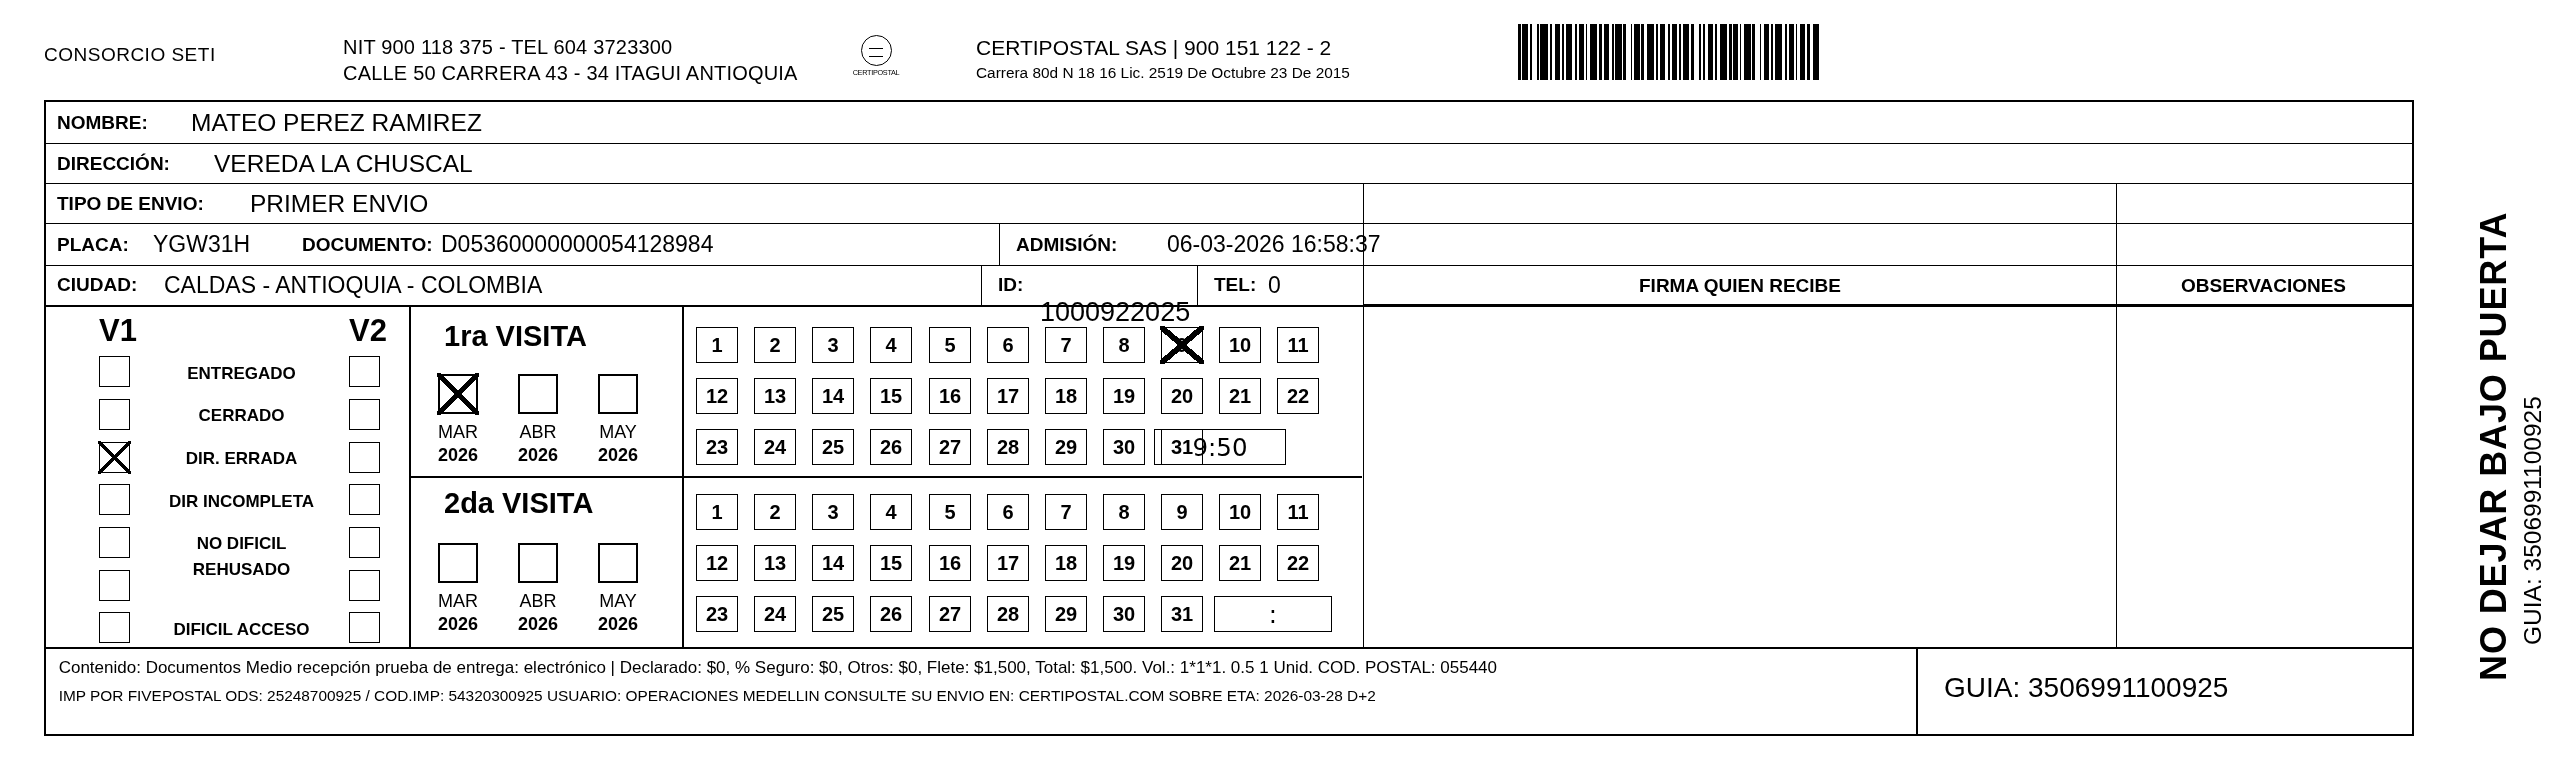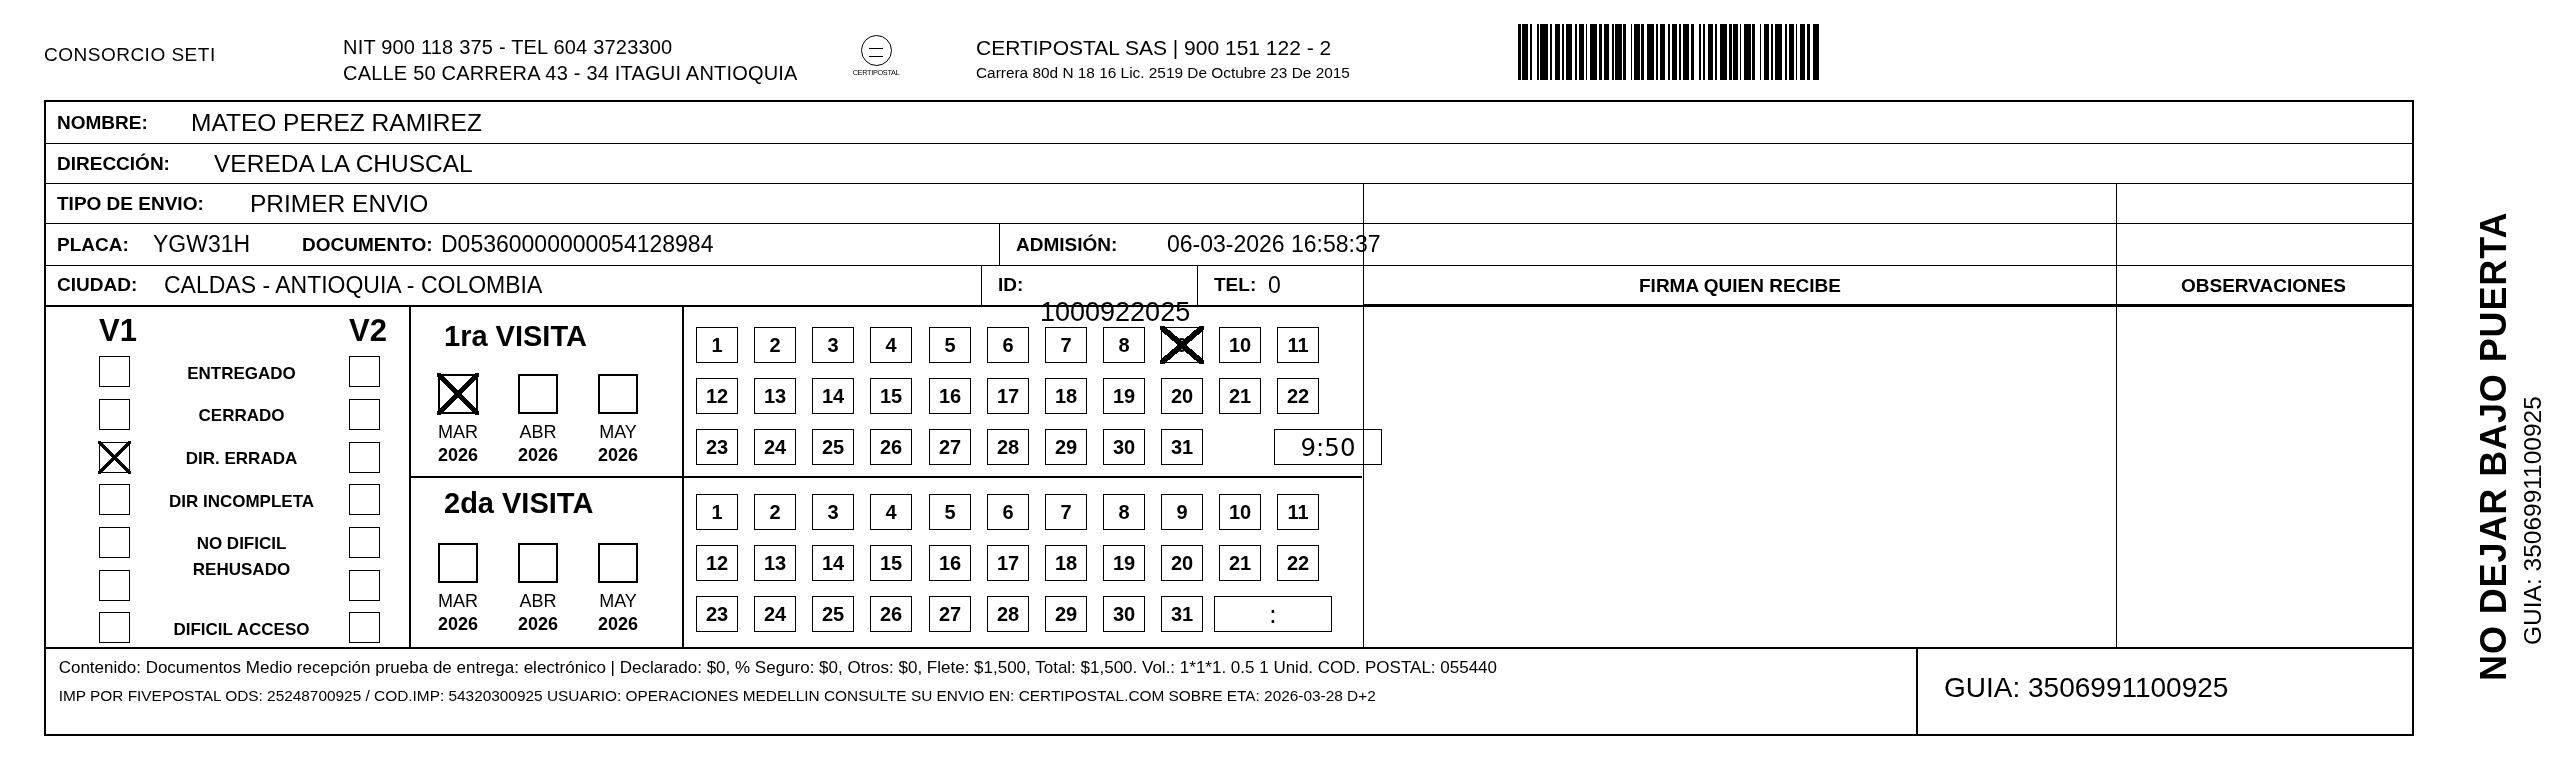--- a/index.html
+++ b/index.html
@@ -470,21 +470,21 @@
         <div class="day" style="left:1231px; top:276px;">22</div>
         <div class="day" style="left:650px; top:327px;">23</div>
         <div class="day" style="left:708px; top:327px;">24</div>
         <div class="day" style="left:766px; top:327px;">25</div>
         <div class="day" style="left:824px; top:327px;">26</div>
         <div class="day" style="left:883px; top:327px;">27</div>
         <div class="day" style="left:941px; top:327px;">28</div>
         <div class="day" style="left:999px; top:327px;">29</div>
         <div class="day" style="left:1057px; top:327px;">30</div>
         <div class="day" style="left:1115px; top:327px;">31</div>
-        <div class="timebox" style="left:1228px; top:327px; width:108px;">
+        <div class="timebox" style="left:1108px; top:327px; width:132px;">
           <span class="handwrite">9:50</span>
         </div>
         <div class="vhead" style="left:398px; top:385px;">2da VISITA</div>
         <div class="mbox" style="left:392px; top:441px;"></div>
         <div class="mlabel" style="left:385px; top:489px;">MAR</div>
         <div class="myear" style="left:385px; top:512px;">2026</div>
         <div class="mbox" style="left:472px; top:441px;"></div>
         <div class="mlabel" style="left:465px; top:489px;">ABR</div>
         <div class="myear" style="left:465px; top:512px;">2026</div>
         <div class="mbox" style="left:552px; top:441px;"></div>

